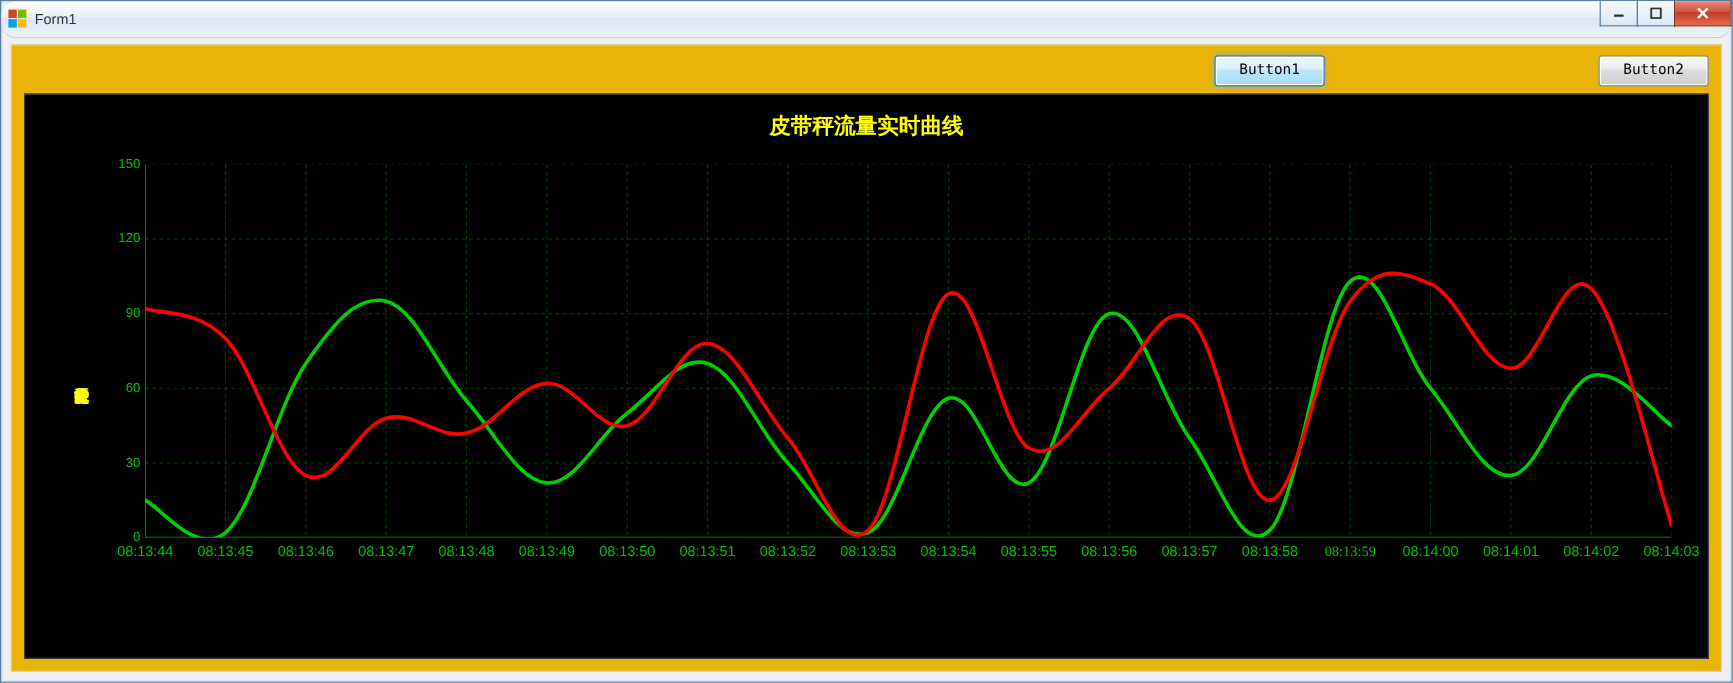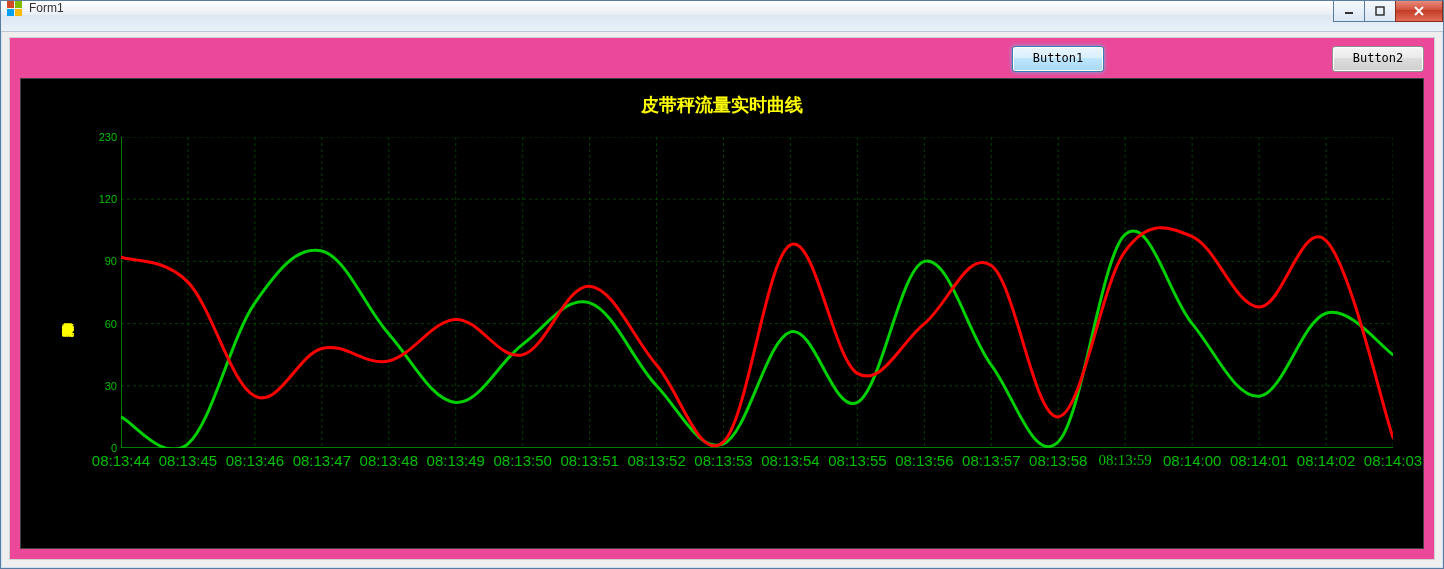--- a/index.html
+++ b/index.html
@@ -18,23 +18,24 @@
     box-sizing: border-box;
     background: #efefef;
     border: 1px solid #5a7ca0;
     box-shadow: inset 0 0 0 1px #cfe3f7;
   }
   .titlebar {
     height: 30px;
     background: linear-gradient(#ffffff, #e9eef5 45%, #dde7f2 46%, #eaf1f9);
     border-bottom: 1px solid #b8c6d6;
     display: flex;
-    align-items: flex-start;
+    align-items: center;
     padding-left: 6px;
     position: relative;
+    border-radius: 13px;
   }
   .app-icon {
     width: 16px; height: 16px;
     margin-right: 6px;
     display: inline-block;
     position: relative;
   }
   .app-icon .r { position:absolute; left:0; top:0; width:7px; height:7px; background:#d24726;}
   .app-icon .g { position:absolute; left:8px; top:0; width:7px; height:7px; background:#7fba00;}
   .app-icon .b { position:absolute; left:0; top:8px; width:7px; height:7px; background:#00a1f1;}
@@ -61,21 +62,21 @@
   }
   .win-btn.close {
     width: 46px;
     background: linear-gradient(#e98a7b,#d1503b 45%,#c23b25 46%,#e26b55);
     color: #fff;
     border-color: #8a2e1f;
   }
   .client {
     position: absolute;
     left: 8px; right: 8px; top: 36px; bottom: 8px;
-    background: #ec4899;
+    background: #eab308;
     border: 1px solid #d0d0d0;
   }
   .btnrow {
     position: absolute;
     top: 8px; left: 0; right: 10px;
     height: 26px;
   }
   .wf-button {
     position: absolute;
     top: 0;
@@ -151,21 +152,21 @@
   .xticks {
     position: absolute;
     left: 100px; right: 30px;
     bottom: 78px;
     height: 18px;
   }
   .xtick {
     position: absolute;
     transform: translateX(-50%);
     color: #00c000;
-    font-size: 15px;
+    font-size: 12px;
     white-space: nowrap;
     text-align: right;
   }
   .legend {
     position: absolute;
     bottom: 12px; left: 0; right: 0;
     text-align: center;
     color: #fff;
     font-size: 13px;
     font-weight: bold;
@@ -214,21 +215,21 @@
     <div class="chart-panel">
       <div class="chart-title">皮带秤流量实时曲线</div>
       <div class="ylabel">皮带秤瞬时流量</div>
 
       <div class="yticks" id="yticks">
           <div class="ytick" style="top: 100%;">0</div>
           <div class="ytick" style="top: 80%;">30</div>
           <div class="ytick" style="top: 60%;">60</div>
           <div class="ytick" style="top: 40%;">90</div>
           <div class="ytick" style="top: 20%;">120</div>
-          <div class="ytick" style="top: 0%;">230</div>
+          <div class="ytick" style="top: 0%;">150</div>
         </div>
       <div class="plot">
         <svg id="plotsvg" viewBox="0 0 1000 300" preserveAspectRatio="none">
             <line x1="0" y1="300" x2="1000" y2="300" stroke="#006600" stroke-width="0.6" stroke-dasharray="3,3" vector-effect="non-scaling-stroke"></line>
             <line x1="0" y1="240" x2="1000" y2="240" stroke="#006600" stroke-width="0.6" stroke-dasharray="3,3" vector-effect="non-scaling-stroke"></line>
             <line x1="0" y1="180" x2="1000" y2="180" stroke="#006600" stroke-width="0.6" stroke-dasharray="3,3" vector-effect="non-scaling-stroke"></line>
             <line x1="0" y1="120" x2="1000" y2="120" stroke="#006600" stroke-width="0.6" stroke-dasharray="3,3" vector-effect="non-scaling-stroke"></line>
             <line x1="0" y1="60" x2="1000" y2="60" stroke="#006600" stroke-width="0.6" stroke-dasharray="3,3" vector-effect="non-scaling-stroke"></line>
             <line x1="0" y1="0" x2="1000" y2="0" stroke="#006600" stroke-width="0.6" stroke-dasharray="3,3" vector-effect="non-scaling-stroke"></line>
             <line x1="0" y1="0" x2="0" y2="300" stroke="#006600" stroke-width="0.6" stroke-dasharray="3,3" vector-effect="non-scaling-stroke"></line>

